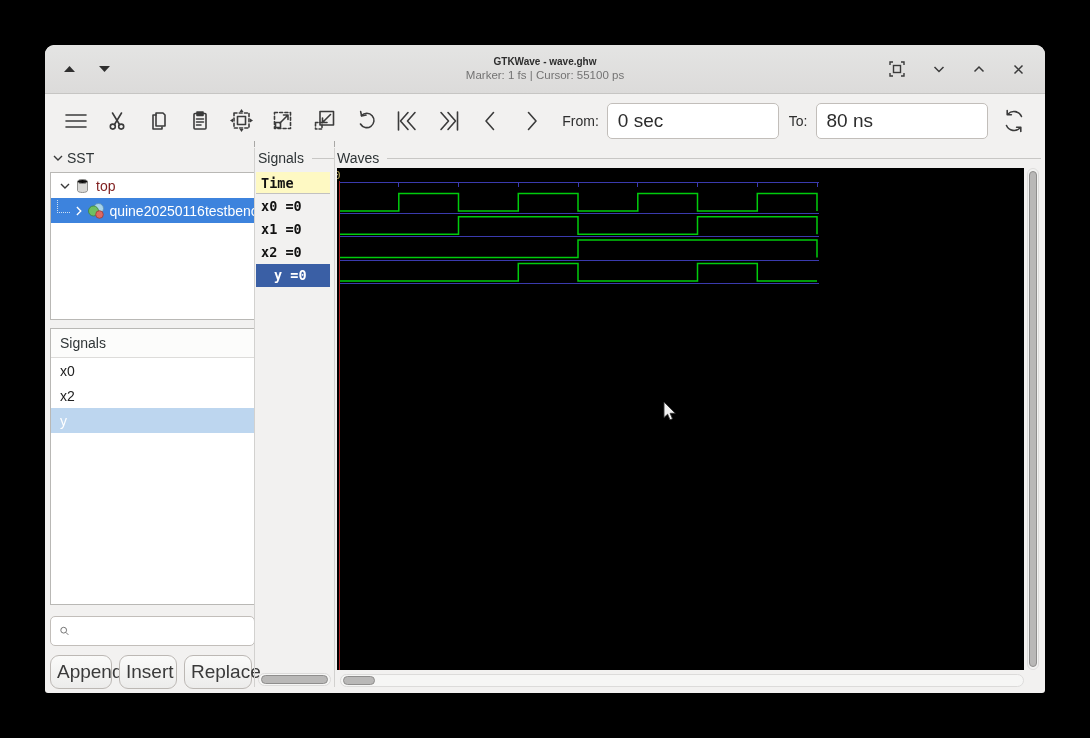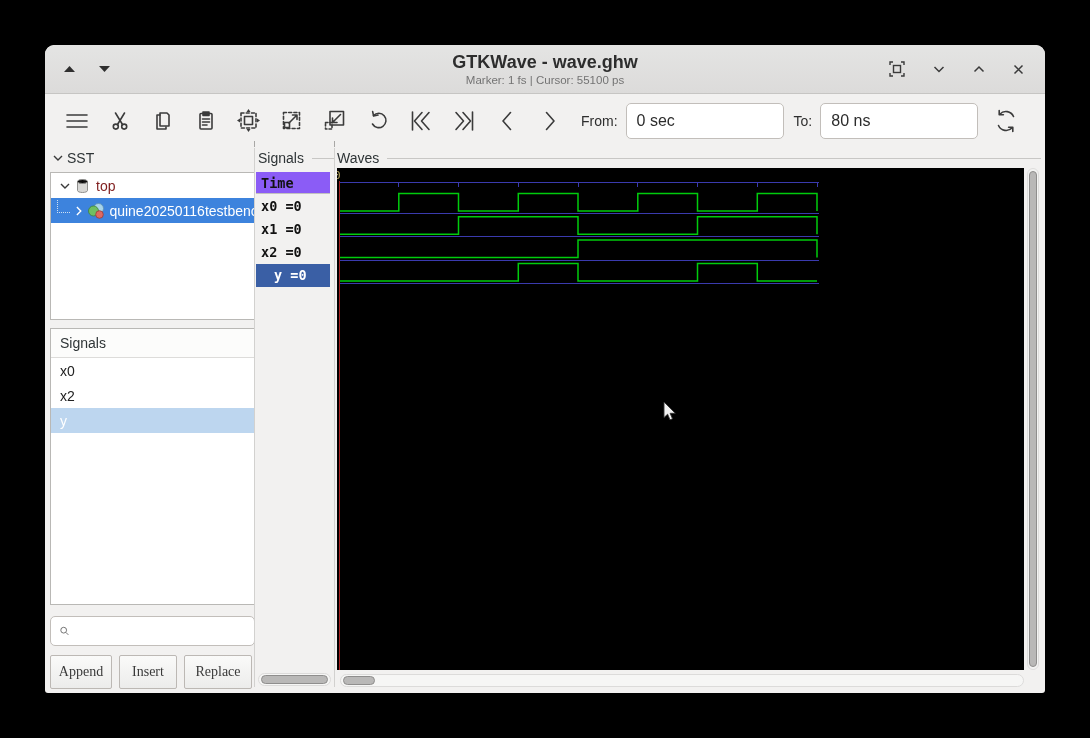--- a/index.html
+++ b/index.html
@@ -5,56 +5,56 @@
   html,body{margin:0;padding:0;background:#000;width:1090px;height:738px;overflow:hidden;
     font-family:"Liberation Sans",sans-serif;-webkit-font-smoothing:antialiased;}
   .window{position:absolute;left:45px;top:45px;width:1000px;height:648px;background:#f2f1f0;
     border-radius:9px 9px 3px 3px;box-shadow:0 8px 30px rgba(0,0,0,.65);overflow:hidden;}
   
   .titlebar{position:absolute;left:0;top:0;right:0;height:48px;background:linear-gradient(#e4e4e3,#dcdbda);
     border-bottom:1px solid #c6c5c3;border-radius:9px 9px 0 0;display:flex;align-items:center;}
   .tb-left{position:absolute;left:14px;top:0;height:48px;display:flex;align-items:center;gap:14px;}
   .tb-btn{background:none;border:none;padding:4px;display:flex;align-items:center;cursor:default;}
   .tb-center{flex:1;text-align:center;line-height:1.25;}
-  .tb-title{font-size:18px;font-weight:bold;color:#2d2d2d;}
+  .tb-title{font-size:10px;font-weight:bold;color:#2d2d2d;}
   .tb-sub{font-size:11.5px;color:#737373;}
   .tb-right{position:absolute;right:16px;top:0;height:48px;display:flex;align-items:center;gap:18px;}
   
   .toolbar{position:absolute;left:0;top:48px;right:0;height:55px;display:flex;align-items:center;padding:0 10px;box-sizing:border-box;}
   .ticon{width:43px;height:42px;background:none;border:none;display:flex;align-items:center;justify-content:center;padding:0;cursor:default;}
   .ticon svg{stroke:#3b3b3b;fill:none;stroke-width:1.6;stroke-linecap:round;stroke-linejoin:round;}
   .tlabel{font-size:14px;color:#2e2e2e;margin:0 8px 0 10px;}
-  .entry{height:36px;width:158px;background:#fff;border:1px solid #c2beba;border-radius:5px;
-    font-size:16px;color:#2c2c2c;padding:0 10px;box-sizing:border-box;font-family:"Liberation Sans",sans-serif;outline:none;}
+  .entry{height:36px;width:172px;background:#fff;border:1px solid #c2beba;border-radius:5px;
+    font-size:19px;color:#2c2c2c;padding:0 10px;box-sizing:border-box;font-family:"Liberation Sans",sans-serif;outline:none;}
   
   .vdiv{position:absolute;top:103px;bottom:6px;width:1px;background:#d2d1cf;}
   .vdiv .grab{position:absolute;top:-7px;left:0;width:1px;height:6px;background:#a8a7a5;}
   .frame-label{font-size:14px;color:#2e3436;display:flex;align-items:center;gap:4px;}
   .frame-label .rule{flex:1;height:1px;background:#c8c7c5;margin-left:4px;}
   
   .panel-left{position:absolute;left:5px;top:0;width:207px;bottom:0;}
   .sst-head{position:absolute;left:2px;top:105px;display:flex;align-items:center;gap:3px;font-size:14px;color:#2e3436;justify-content:center;}
   .treebox{position:absolute;left:0;top:127px;width:205px;height:148px;background:#fff;border:1px solid #b9b8b5;box-sizing:border-box;overflow:hidden;}
   .tree-row{height:25px;display:flex;align-items:center;font-size:14px;color:#7f1d1d;white-space:nowrap;}
   .tree-row.sel{background:#3d83dd;color:#fff;}
   .tree-row .lbl{overflow:hidden;text-overflow:clip;}
   .guide{width:12px;height:12px;border-left:1px dotted #cfe0f2;border-bottom:1px dotted #cfe0f2;margin:-8px 1px 0 6px;}
   .sigbox{position:absolute;left:0;top:283px;width:205px;height:277px;background:#fff;border:1px solid #b9b8b5;box-sizing:border-box;overflow:hidden;}
   .sigbox-head{height:28px;border-bottom:1px solid #dddcda;display:flex;align-items:center;padding-left:9px;font-size:14px;color:#2e3436;background:#fcfcfb;}
   .sig-row{height:25px;display:flex;align-items:center;padding-left:9px;font-size:14px;color:#222;}
   .sig-row.sel{background:#bdd6ef;color:#fff;}
   .searchbox{position:absolute;left:0;top:571px;width:205px;height:30px;background:#fff;border:1px solid #c2beba;border-radius:5px;box-sizing:border-box;display:flex;align-items:center;}
   .searchbox input{border:none;outline:none;background:none;flex:1;font-size:13px;padding:0 6px 0 2px;}
   .btnrow{position:absolute;left:0;top:610px;width:207px;display:flex;gap:7px;}
-  .gbtn{height:34px;background:linear-gradient(#fafaf9,#ececeb);border:1px solid #bcb8b4;border-radius:2px;
-    font-size:14px;color:#3a3a3a;font-family:Liberation Serif, serif;cursor:default;}
+  .gbtn{height:34px;background:linear-gradient(#fafaf9,#ececeb);border:1px solid #bcb8b4;border-radius:9px;
+    font-size:19px;color:#3a3a3a;font-family:Liberation Sans, sans-serif;cursor:default;}
   
   .col-mid{position:absolute;left:211px;top:0;width:78px;bottom:0;}
   .col-mid .frame-label{position:absolute;left:2px;top:105px;right:0;}
-  .timehead{position:absolute;left:0;top:127px;width:74px;height:22px;background:#8b5cf6;border-bottom:1px solid #c2c1c0;
+  .timehead{position:absolute;left:0;top:127px;width:74px;height:22px;background:#fef9c3;border-bottom:1px solid #c2c1c0;
     font-family:"DejaVu Sans Mono",monospace;font-weight:bold;font-size:13.5px;color:#111;display:flex;align-items:center;padding-left:5px;box-sizing:border-box;}
   .mid-row{position:absolute;left:0;width:74px;height:23px;font-family:"DejaVu Sans Mono",monospace;font-weight:bold;
     font-size:13.5px;color:#111;display:flex;align-items:center;padding-left:5px;box-sizing:border-box;}
   .mid-row.sel{background:#3a5fa5;color:#fff;padding-left:18px;}
   .hscroll{position:absolute;height:13px;background:#f6f6f5;border:1px solid #dcdbda;border-radius:7px;box-sizing:border-box;}
   .thumb{position:absolute;background:#b9b8b7;border:1px solid #8f8e8d;border-radius:6px;box-sizing:border-box;}
   
   .panel-waves{position:absolute;left:291px;top:0;right:0;bottom:0;}
   .panel-waves .frame-label{position:absolute;left:1px;top:105px;right:4px;}
   .waveblack{position:absolute;left:1px;top:123px;width:687px;height:502px;background:#000;overflow:hidden;}

